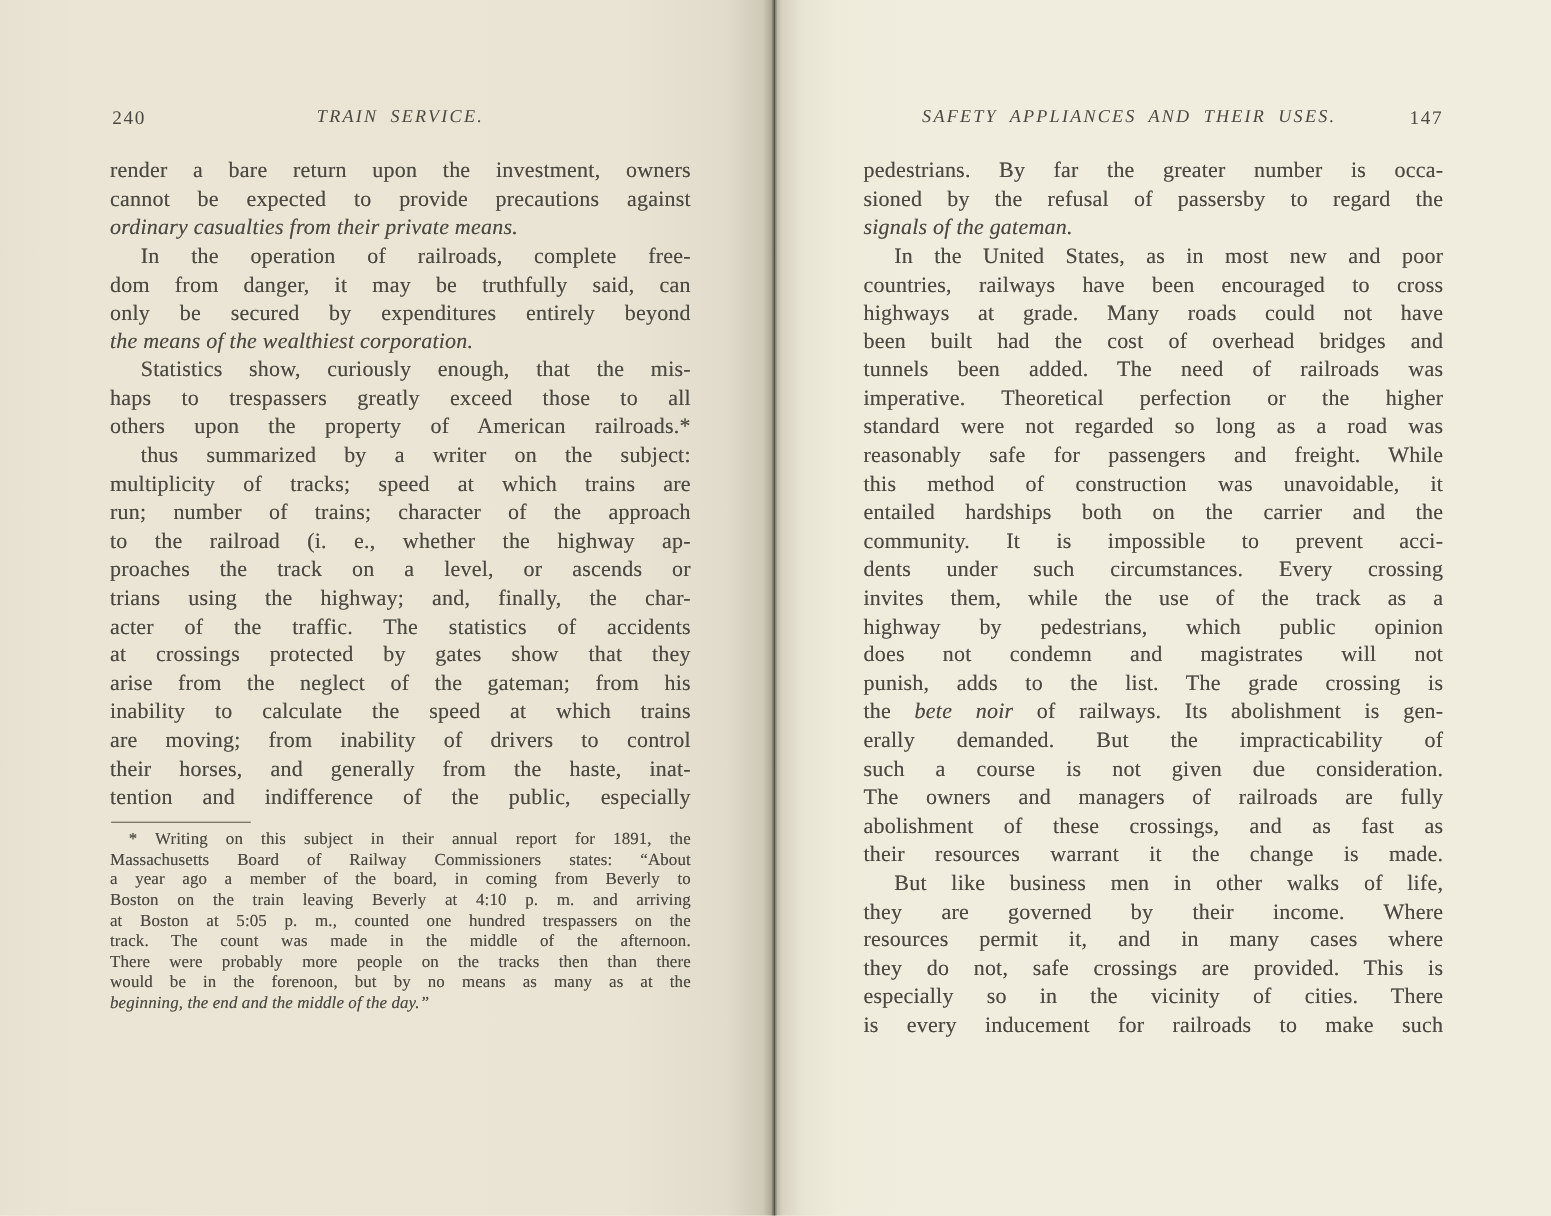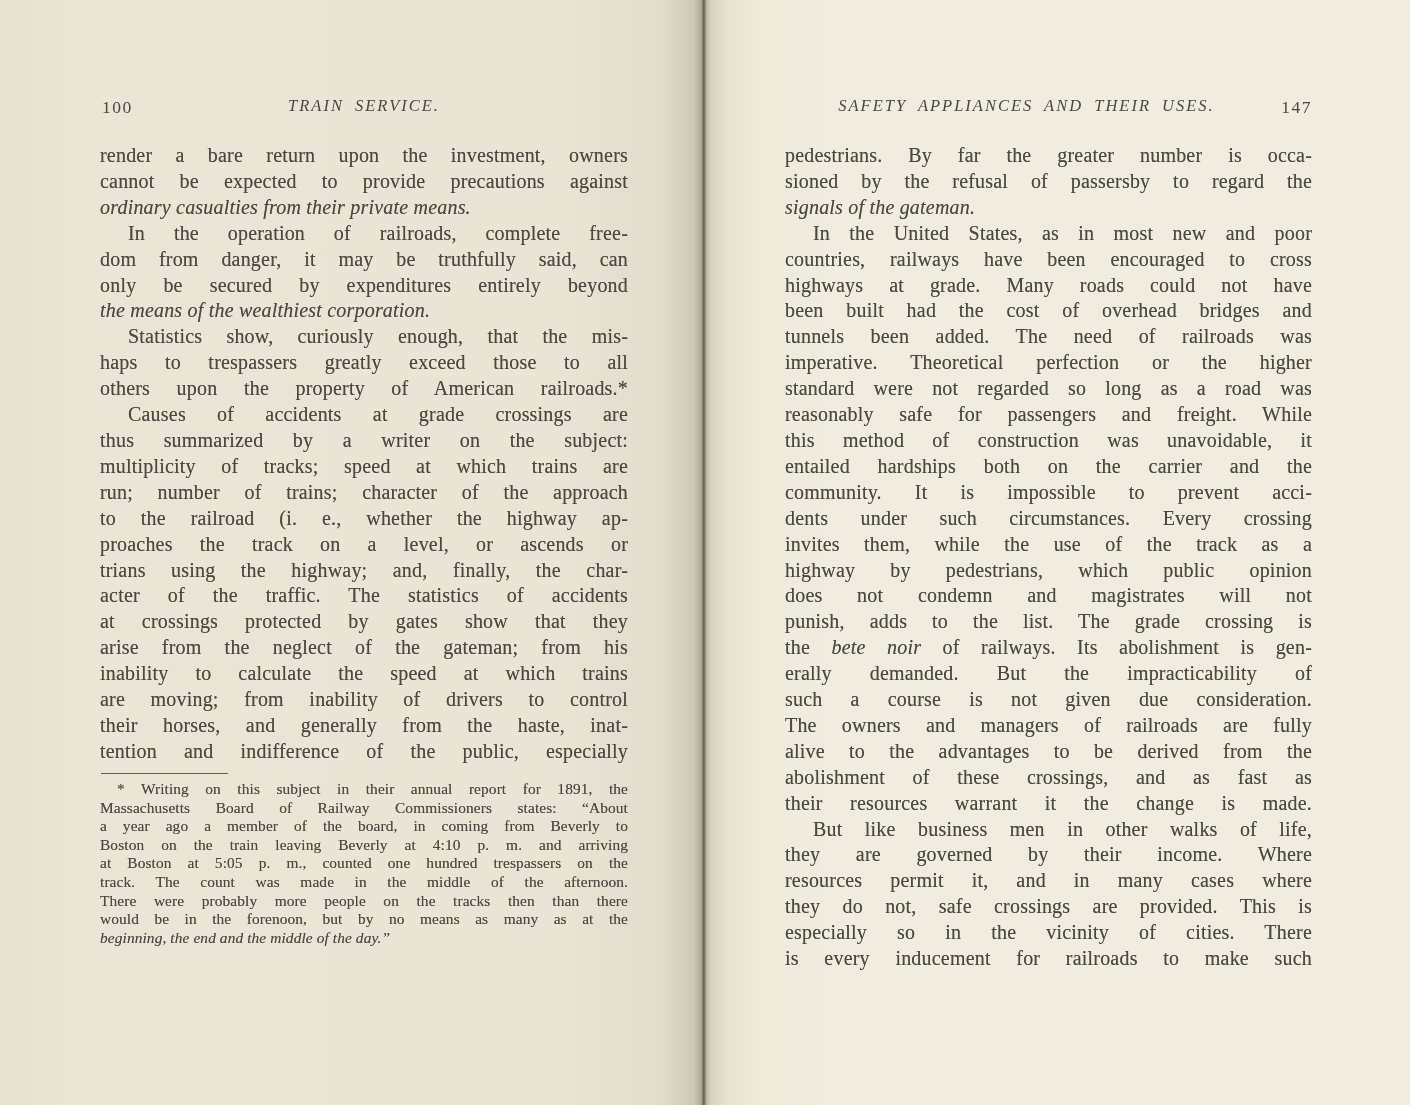--- a/index.html
+++ b/index.html
@@ -67,42 +67,41 @@
   }
   .footnote .line { font-size: 15.4px; line-height: 18.55px; letter-spacing: 0.1px; }
   .footnote .para.indent > .line:first-child { text-indent: 17px; }
 </style>
 </head>
 <body>
 
 <div class="page page-left">
   <div class="content content-left">
     <div class="header">
-      <span class="pageno pageno-left">100</span>
+      <span class="pageno pageno-left">240</span>
       <span class="runhead">TRAIN SERVICE.</span>
     </div>
     <div class="bodytext">
         <div class="para">
           <div class="line">render a bare return upon the investment, owners</div>
           <div class="line">cannot be expected to provide precautions against</div>
           <div class="line pe">ordinary casualties from their private means.</div>
         </div>
         <div class="para indent">
           <div class="line">In the operation of railroads, complete free-</div>
           <div class="line">dom from danger, it may be truthfully said, can</div>
           <div class="line">only be secured by expenditures entirely beyond</div>
           <div class="line pe">the means of the wealthiest corporation.</div>
         </div>
         <div class="para indent">
           <div class="line">Statistics show, curiously enough, that the mis-</div>
           <div class="line">haps to trespassers greatly exceed those to all</div>
           <div class="line">others upon the property of American railroads.*</div>
         </div>
         <div class="para indent">
-          <div class="line">Causes of accidents at grade crossings are</div>
           <div class="line">thus summarized by a writer on the subject:</div>
           <div class="line">multiplicity of tracks; speed at which trains are</div>
           <div class="line">run; number of trains; character of the approach</div>
           <div class="line">to the railroad (i. e., whether the highway ap-</div>
           <div class="line">proaches the track on a level, or ascends or</div>
           <div class="line">trians using the highway; and, finally, the char-</div>
           <div class="line">acter of the traffic. The statistics of accidents</div>
           <div class="line">at crossings protected by gates show that they</div>
           <div class="line">arise from the neglect of the gateman; from his</div>
           <div class="line">inability to calculate the speed at which trains</div>
@@ -156,21 +155,20 @@
           <div class="line">community. It is impossible to prevent acci-</div>
           <div class="line">dents under such circumstances. Every crossing</div>
           <div class="line">invites them, while the use of the track as a</div>
           <div class="line">highway by pedestrians, which public opinion</div>
           <div class="line">does not condemn and magistrates will not</div>
           <div class="line">punish, adds to the list. The grade crossing is</div>
           <div class="line">the <i>bete noir</i> of railways. Its abolishment is gen-</div>
           <div class="line">erally demanded. But the impracticability of</div>
           <div class="line">such a course is not given due consideration.</div>
           <div class="line">The owners and managers of railroads are fully</div>
-          <div class="line">alive to the advantages to be derived from the</div>
           <div class="line">abolishment of these crossings, and as fast as</div>
           <div class="line">their resources warrant it the change is made.</div>
         </div>
         <div class="para indent">
           <div class="line">But like business men in other walks of life,</div>
           <div class="line">they are governed by their income. Where</div>
           <div class="line">resources permit it, and in many cases where</div>
           <div class="line">they do not, safe crossings are provided. This is</div>
           <div class="line">especially so in the vicinity of cities. There</div>
           <div class="line">is every inducement for railroads to make such</div>

